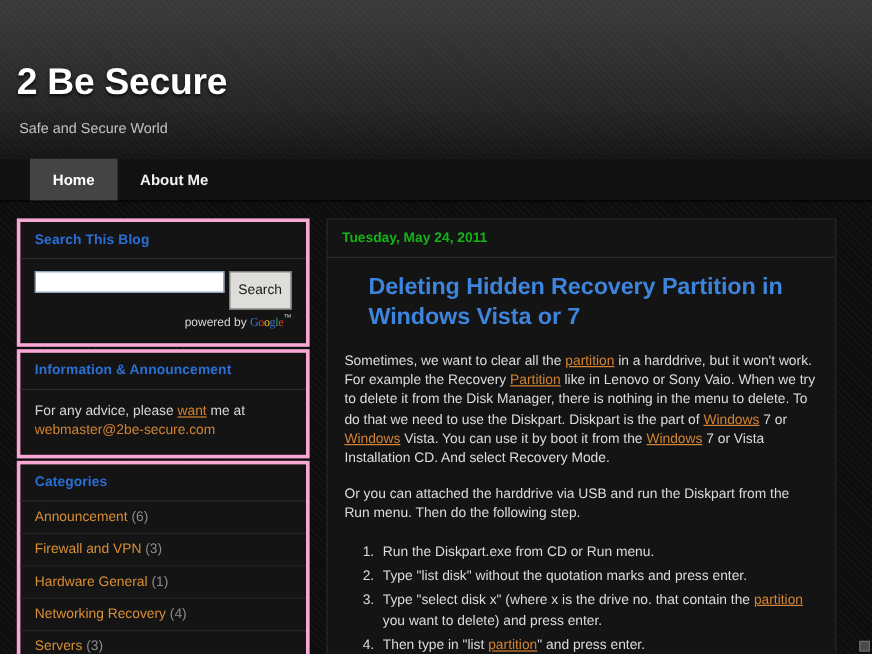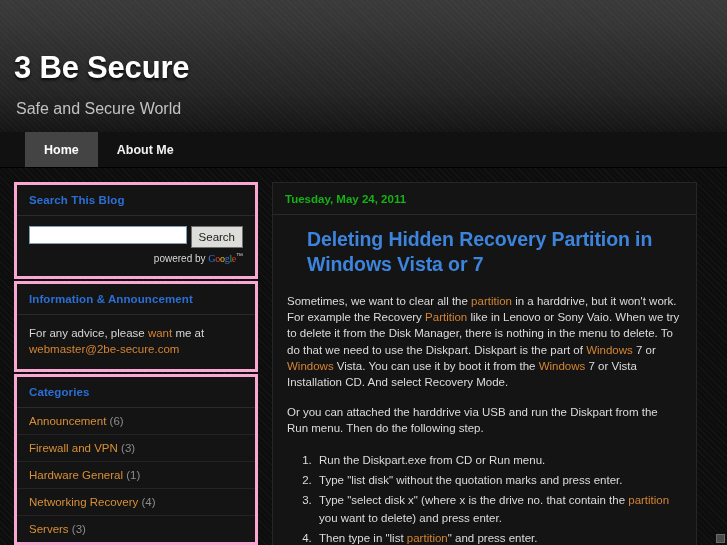--- a/index.html
+++ b/index.html
@@ -55,21 +55,21 @@
     font-weight: bold;
     color: #ffffff;
     letter-spacing: -0.2px;
     text-shadow: 0 2px 3px rgba(0,0,0,0.8);
     line-height: 1;
   }
   #site-subtitle {
     position: absolute;
     left: 16px;
     top: 101px;
-    font-size: 16px;
+    font-size: 12px;
     color: #c2c2c2;
     line-height: 1;
   }
 
   
   #main-nav {
     height: 36px;
     background: #111111;
     display: flex;
     align-items: stretch;
@@ -128,21 +128,21 @@
     width: 166px;
     height: 18px;
     background: #ffffff;
     border: 1px solid #7f9db9;
     font-family: "Liberation Sans", sans-serif;
     font-size: 11px;
     padding: 0 2px;
     color: #000;
   }
   #search-button {
-    height: 22px;
+    height: 32px;
     padding: 0 7px;
     background: #ddddd9;
     border: 1px solid #707070;
     font-family: "Liberation Sans", sans-serif;
     font-size: 11.5px;
     color: #1a1a1a;
     cursor: pointer;
     line-height: 18px;
   }
   #powered-by {
@@ -161,21 +161,21 @@
   #google-logo .g2 { color: #d94436; }
   #google-logo .g3 { color: #f2c018; }
   #google-logo .g4 { color: #3a74d8; }
   #google-logo .g5 { color: #33a853; }
   #google-logo .g6 { color: #d94436; }
   #google-tm { font-size: 7px; vertical-align: super; color: #cccccc; }
 
   
   #info-text { font-size: 11.5px; line-height: 16px; color: #d6d6d6; }
   .ln { color: #d48432; text-decoration: none; }
-  a.ln { cursor: pointer; }
+  a.ln { text-decoration: underline; cursor: pointer; }
 
   
   #category-list { list-style: none; }
   #category-list li {
     border-top: 1px solid #242424;
     padding: 7px 12px;
     font-size: 11.5px;
   }
   #category-list li:first-child { border-top: none; }
   .cat-name { color: #d98f36; text-decoration: none; cursor: pointer; }
@@ -226,21 +226,21 @@
     width: 9px;
     height: 9px;
     background: #4a4a4a;
     border: 1px solid #6a6a6a;
   }
 </style>
 </head>
 <body>
 
 <div id="site-header">
-  <div id="site-title">3 Be Secure</div>
+  <div id="site-title">2 Be Secure</div>
   <div id="site-subtitle">Safe and Secure World</div>
 </div>
 
 <nav id="main-nav">
   <a class="nav-item active">Home</a>
   <a class="nav-item">About Me</a>
 </nav>
 
 <div id="page-wrap">
 

